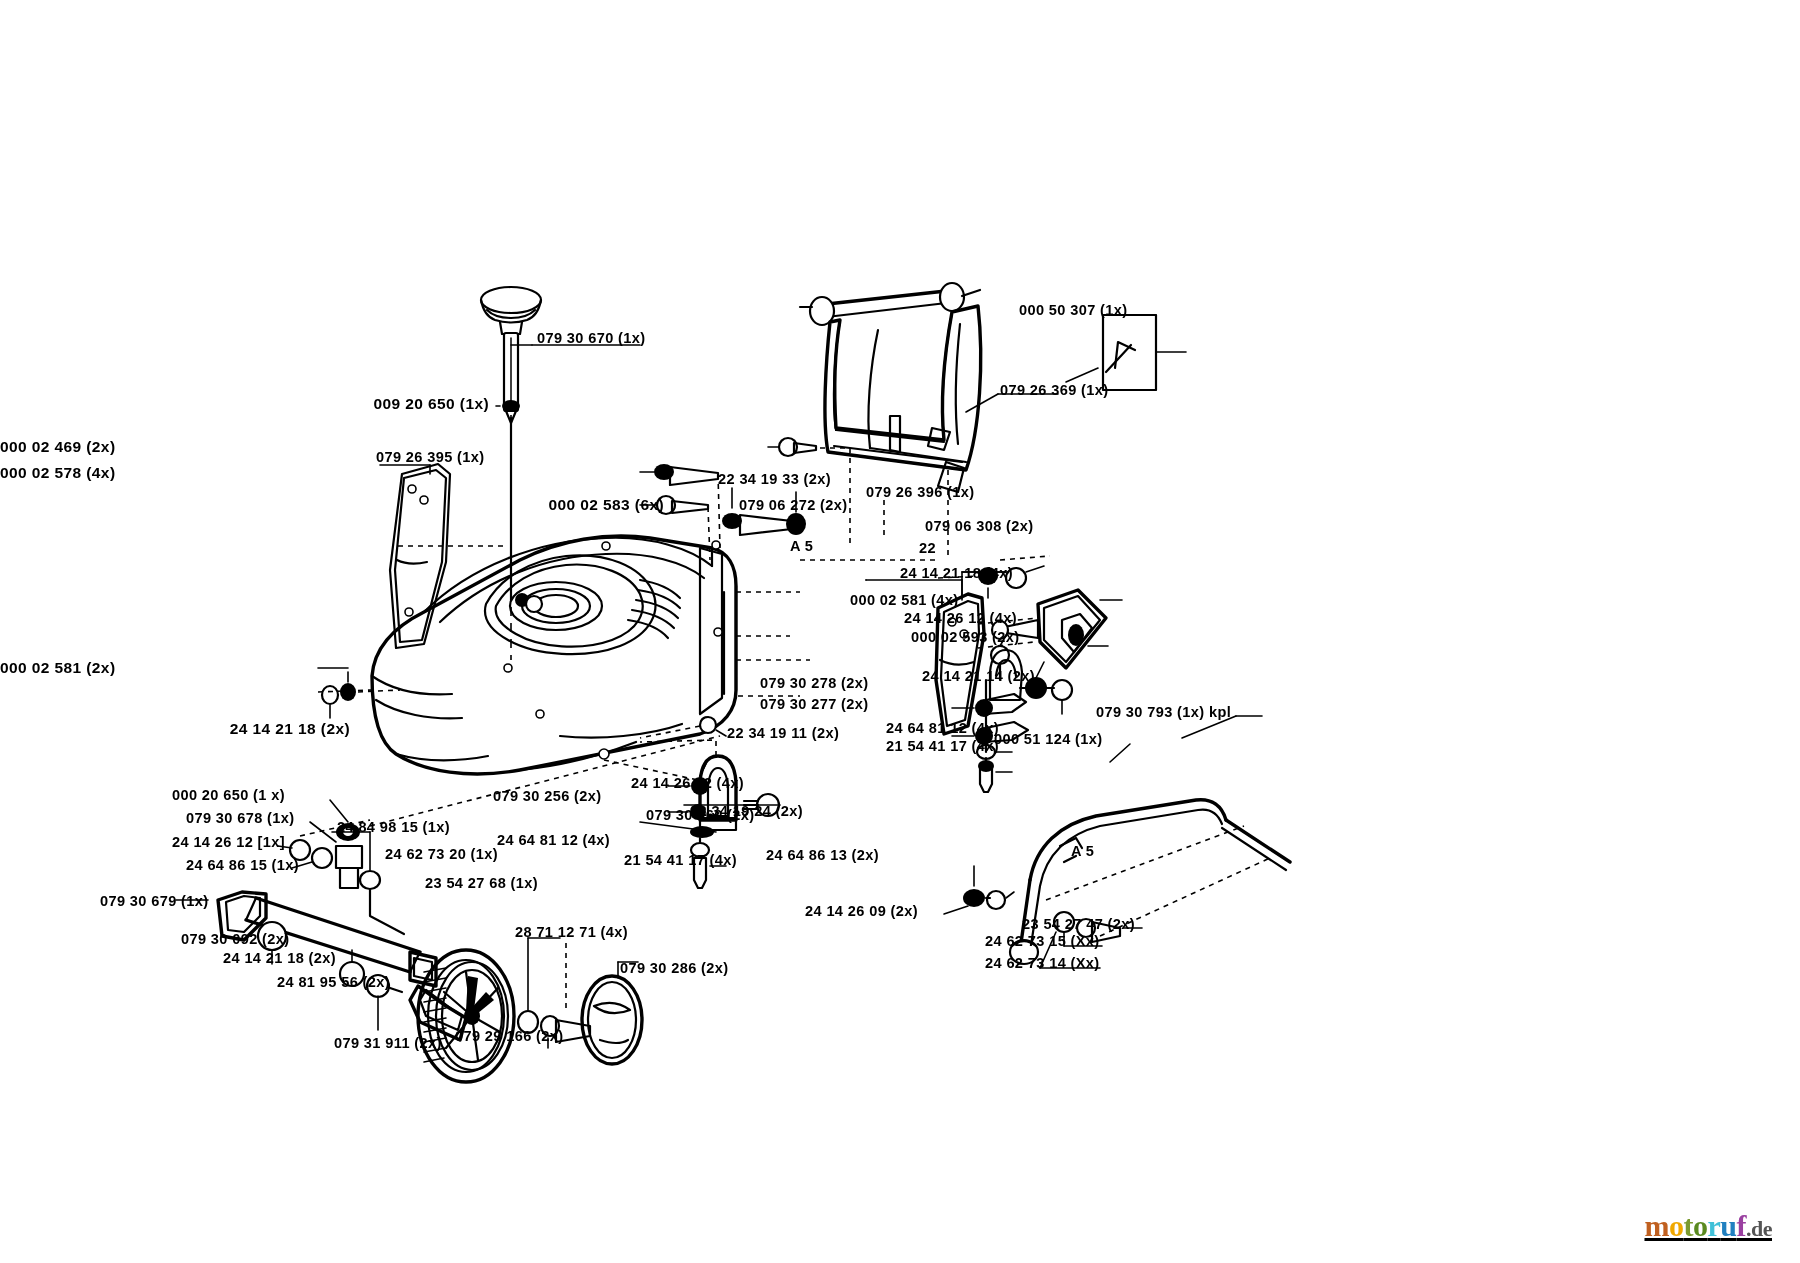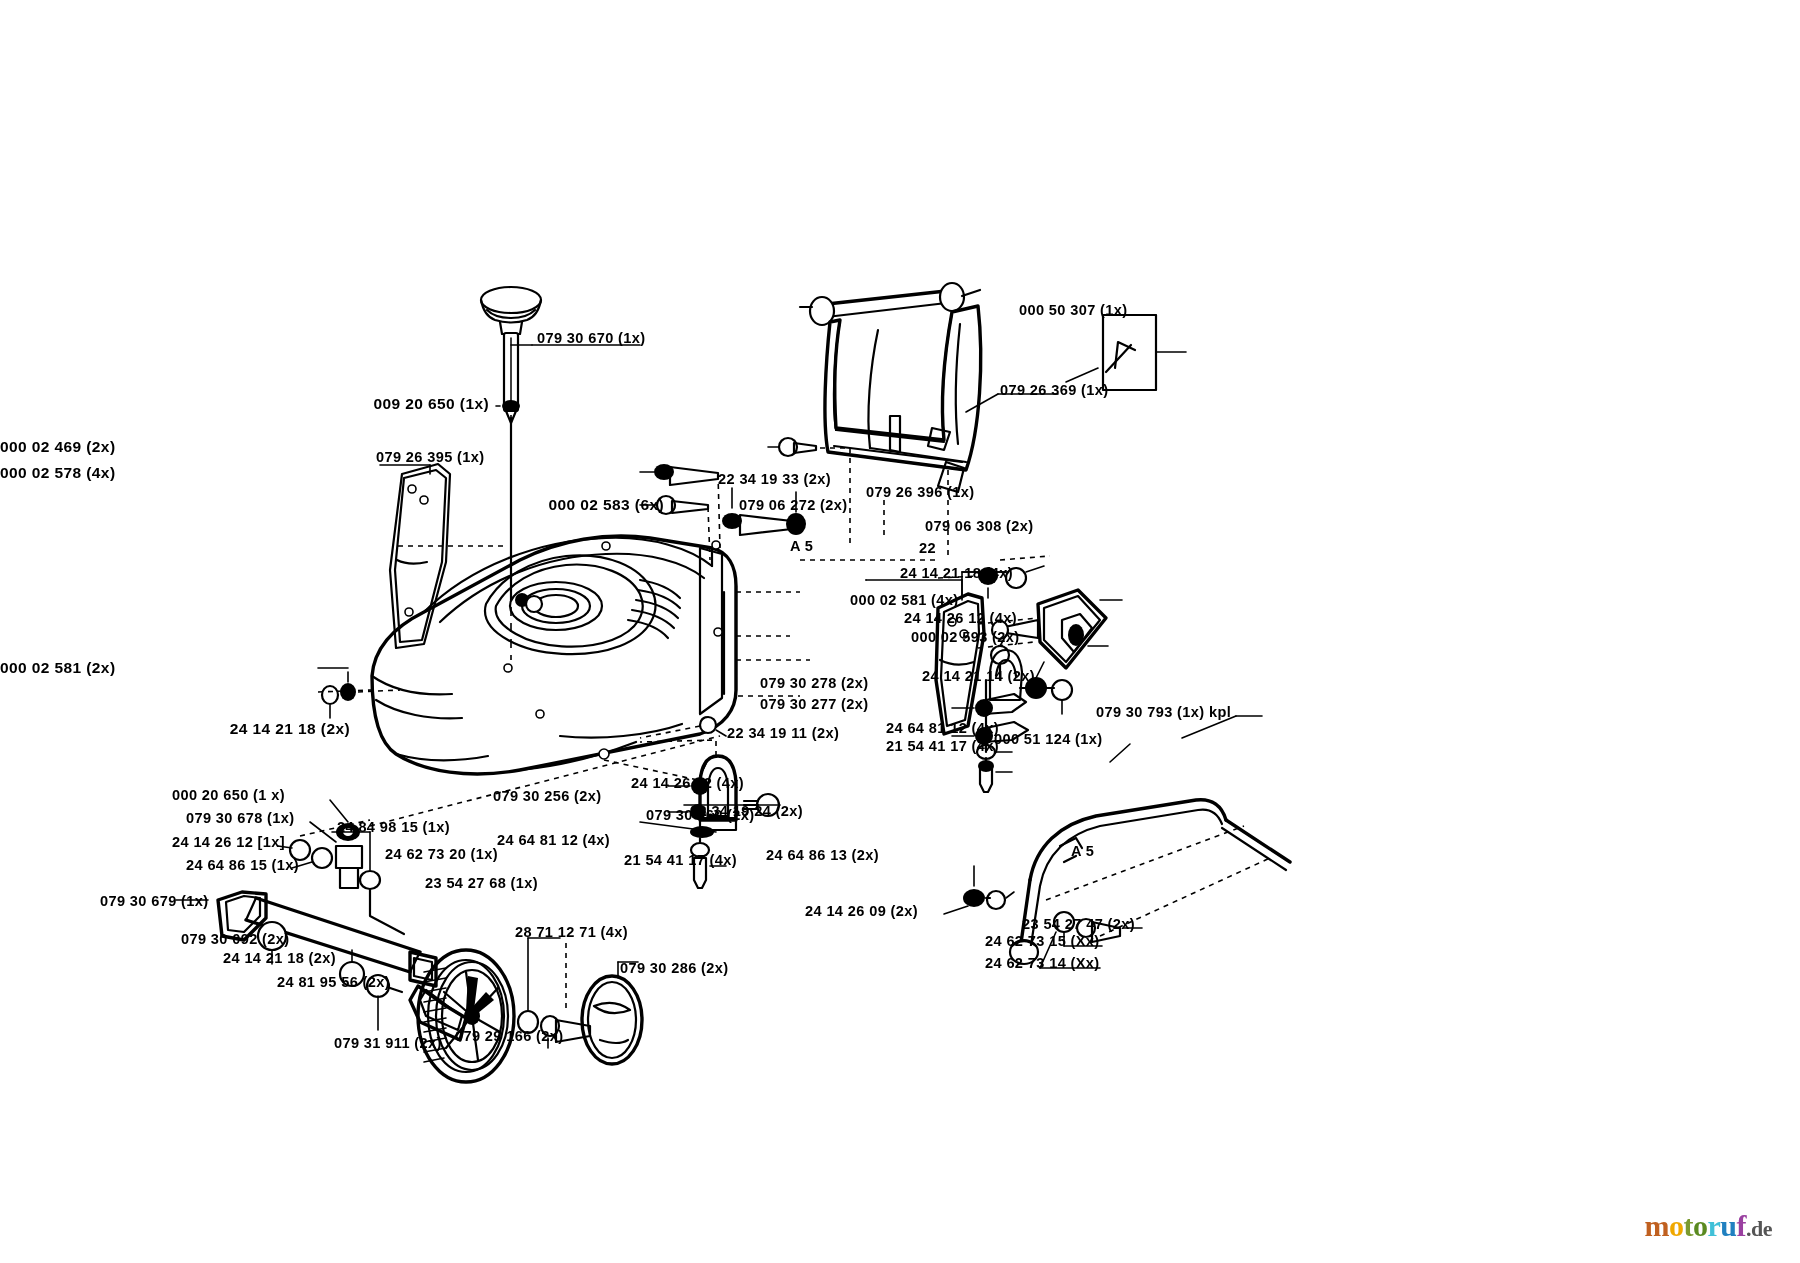--- a/index.html
+++ b/index.html
@@ -36,20 +36,21 @@
   .lbl.r{ transform-origin:right center; }
   .wm{
     position:absolute;
     right:28px;
     bottom:20px;
     font-family:"Liberation Serif", serif;
     font-size:30px;
     font-weight:700;
     letter-spacing:-0.5px;
     white-space:nowrap;
+    text-decoration:underline;
   }
   .wm .m{ color:#c06020; }
   .wm .o1{ color:#f0a800; }
   .wm .t{ color:#7a9a30; }
   .wm .o2{ color:#5a8a20; }
   .wm .r{ color:#40c0d8; }
   .wm .u{ color:#2080c0; }
   .wm .f{ color:#9a40a0; }
   .wm .de{ color:#555; font-size:22px; }
 </style>

